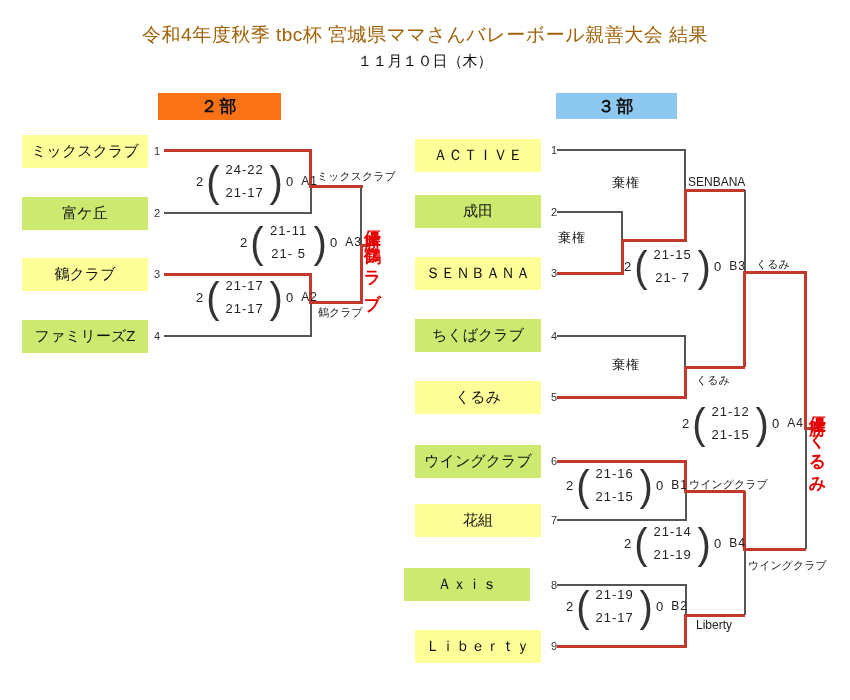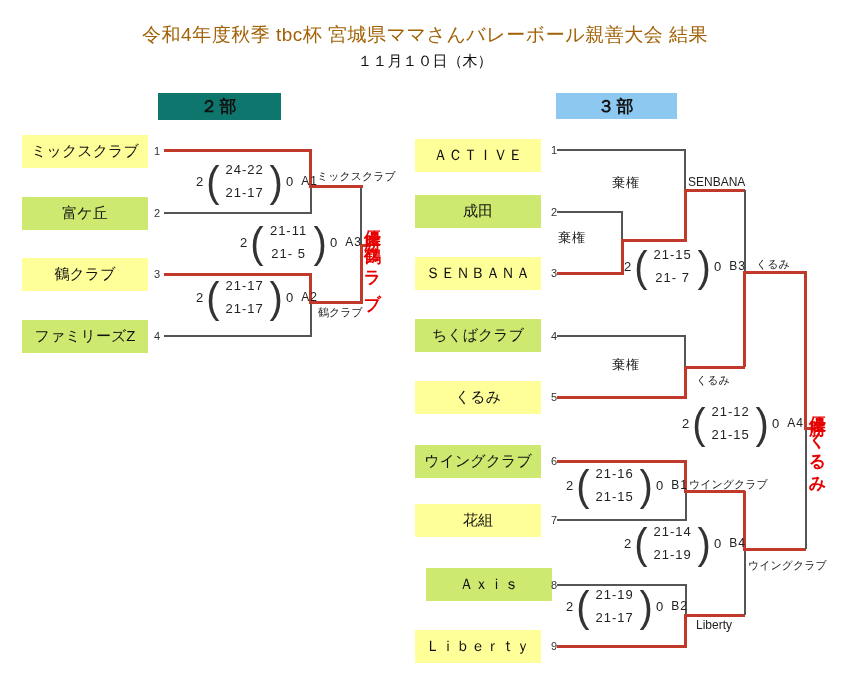--- a/index.html
+++ b/index.html
@@ -6,21 +6,21 @@
   #canvas{
     position:relative;width:850px;height:700px;background:#ffffff;overflow:hidden;
     font-family:"Liberation Sans","DejaVu Sans",sans-serif;color:#111;
   }
   .title{position:absolute;top:22px;left:0;width:850px;text-align:center;
          font-size:19px;color:#a16207;letter-spacing:0.5px;}
   .date{position:absolute;top:52px;left:0;width:850px;text-align:center;
         font-size:15px;color:#111;}
   .div-header{position:absolute;display:flex;align-items:center;justify-content:center;
               font-weight:bold;font-size:17px;color:#111;letter-spacing:2px;}
-  .hdr-salmon{background:#0f766e;}
+  .hdr-salmon{background:#f97316;}
   .hdr-blue{background:#8cc8f0;}
   .team{position:absolute;width:126px;height:33px;display:flex;align-items:center;
         justify-content:center;font-size:15px;color:#111;white-space:nowrap;}
   .team.yellow{background:#ffff99;}
   .team.green{background:#cde96f;}
   .seed{position:absolute;font-size:11px;color:#333;width:12px;height:14px;
         line-height:14px;text-align:center;}
   .ln{position:absolute;}
   .red{background:#c0392b;}
   .gray{background:#555555;}
@@ -115,21 +115,21 @@
     <span>優勝</span><span class="name">鶴クラブ</span>
   </div>
 
   <div class="team yellow" style="left:415px;top:139px;">ＡＣＴＩＶＥ</div>
   <div class="team green" style="left:415px;top:195px;">成田</div>
   <div class="team yellow" style="left:415px;top:257px;">ＳＥＮＢＡＮＡ</div>
   <div class="team green" style="left:415px;top:319px;">ちくばクラブ</div>
   <div class="team yellow" style="left:415px;top:381px;">くるみ</div>
   <div class="team green" style="left:415px;top:445px;">ウイングクラブ</div>
   <div class="team yellow" style="left:415px;top:504px;">花組</div>
-  <div class="team green" style="left:426px;top:568px;">Ａｘｉｓ</div>
+  <div class="team green" style="left:404px;top:568px;">Ａｘｉｓ</div>
   <div class="team yellow" style="left:415px;top:630px;">Ｌｉｂｅｒｔｙ</div>
 
   <div class="seed" style="left:548px;top:143px;">1</div>
   <div class="seed" style="left:548px;top:205px;">2</div>
   <div class="seed" style="left:548px;top:266px;">3</div>
   <div class="seed" style="left:548px;top:329px;">4</div>
   <div class="seed" style="left:548px;top:390px;">5</div>
   <div class="seed" style="left:548px;top:454px;">6</div>
   <div class="seed" style="left:548px;top:513px;">7</div>
   <div class="seed" style="left:548px;top:578px;">8</div>

